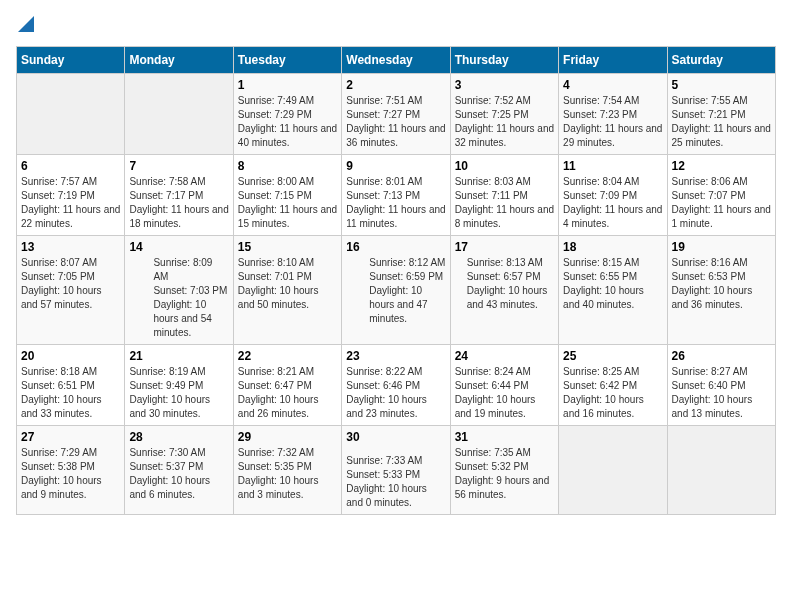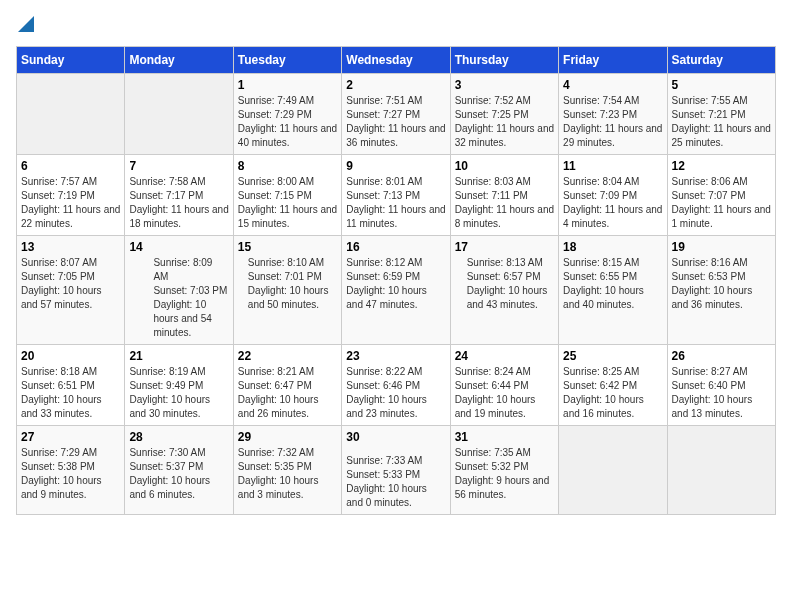--- a/index.html
+++ b/index.html
@@ -48,21 +48,21 @@
     .subtitle {
       font-size: 14px;
       color: #555;
     }
     .calendar {
       width: 100%;
       border-collapse: collapse;
       font-size: 11px;
     }
     .calendar thead th {
-      background: #1d4ed8;
+      background: #0369a1;
       color: #fff;
       padding: 6px 4px;
       text-align: left;
       font-size: 12px;
       border: 1px solid #ccc;
     }
     .calendar tbody td {
       border: 1px solid #ccc;
       vertical-align: top;
       padding: 4px;
@@ -211,27 +211,27 @@
 Daylight: 10 hours and 57 minutes.</div>
         </td>
         <td>
           <span class="day-number">14</span>
           <div class="day-info" style="white-space: pre-line; margin-left: 24px;">Sunrise: 8:09 AM
 Sunset: 7:03 PM
 Daylight: 10 hours and 54 minutes.</div>
         </td>
         <td>
           <span class="day-number">15</span>
-          <div class="day-info" style="white-space: pre-line; margin-left: 10px;">Sunrise: 8:10 AM
+          <div class="day-info" style="white-space: pre-line;">Sunrise: 8:10 AM
 Sunset: 7:01 PM
 Daylight: 10 hours and 50 minutes.</div>
         </td>
         <td>
           <span class="day-number">16</span>
-          <div class="day-info" style="white-space: pre-line;">Sunrise: 8:12 AM
+          <div class="day-info" style="white-space: pre-line; margin-left: 23px;">Sunrise: 8:12 AM
 Sunset: 6:59 PM
 Daylight: 10 hours and 47 minutes.</div>
         </td>
         <td>
           <span class="day-number">17</span>
           <div class="day-info" style="white-space: pre-line; margin-left: 12px;">Sunrise: 8:13 AM
 Sunset: 6:57 PM
 Daylight: 10 hours and 43 minutes.</div>
         </td>
         <td>

